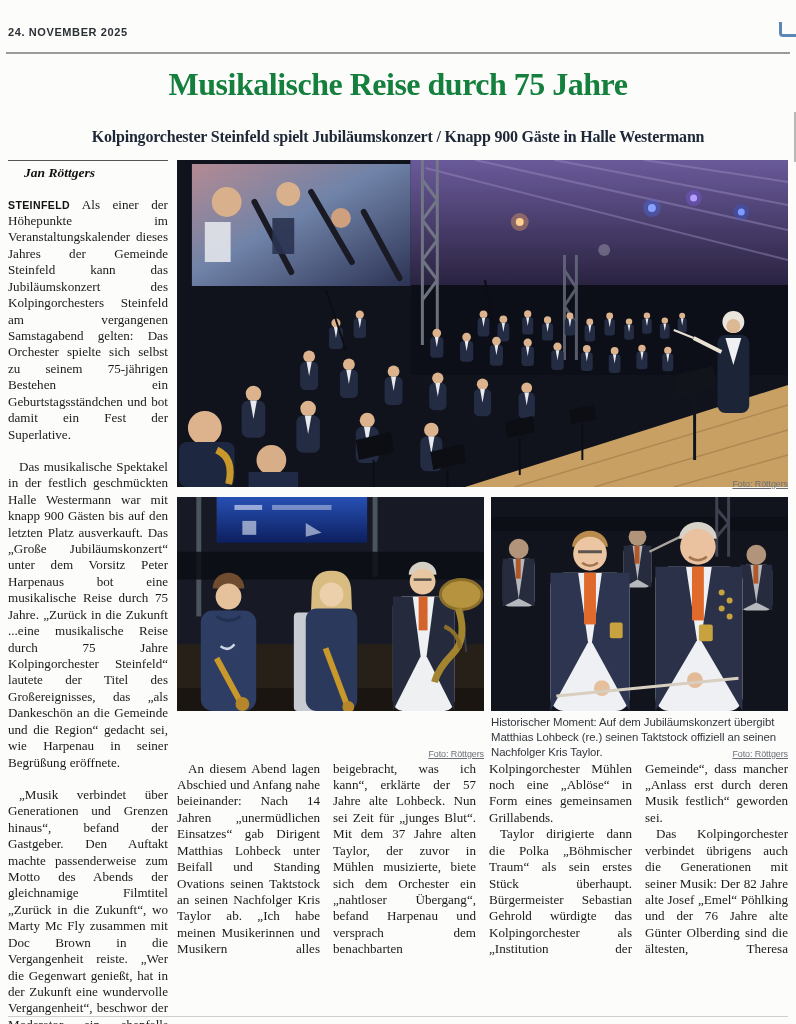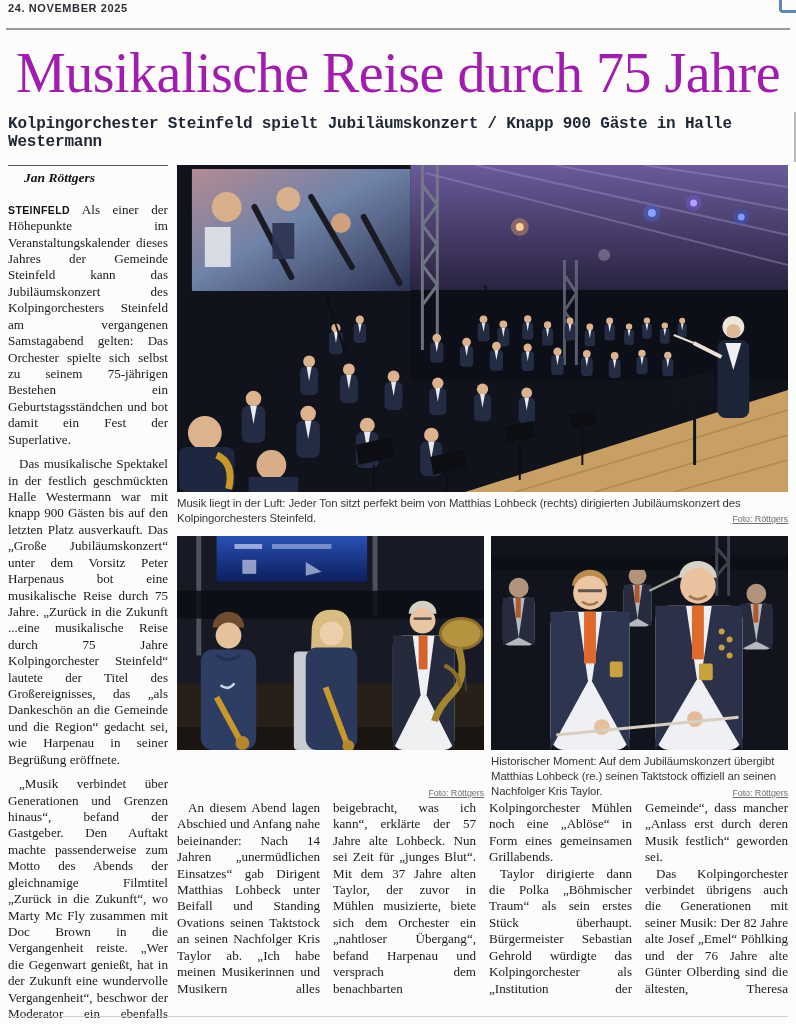--- a/index.html
+++ b/index.html
@@ -1,48 +1,48 @@
 <!DOCTYPE html>
 <html lang="de"><head>
 <meta charset="utf-8">
 <style>
   * { margin:0; padding:0; box-sizing:border-box; }
   html,body { background:#e9e9e7; }
   .page {
     position:relative; width:796px; height:1024px; margin:0 auto;
     background:#fcfcfb; overflow:hidden;
     font-family:"Liberation Serif", serif; color:#1a1a1a;
-    padding:0 8px 0 8px;
+    padding:24px 8px 0 8px;
   }
   
   .topbar { position:relative; height:24px; }
   .date { font-family:"Liberation Sans", sans-serif; font-size:11px; font-weight:bold;
           letter-spacing:.6px; color:#2b2f36; padding-top:2px; }
   .corner-glyph { position:absolute; top:-2px; right:-9px; width:18px; height:15px;
           border-left:3px solid #5b87b8; border-bottom:3px solid #5b87b8;
           border-bottom-left-radius:4px; }
   .top-rule { border-top:2px solid #9a9a9a; margin:4px -2px 0 -2px; }
   .right-edge-rule { position:absolute; top:112px; right:0; width:2px; height:50px; background:#b9b9b9; }
 
-  .headline { font-size:56px; font-weight:400; text-align:center; color:#a21caf;
+  .headline { font-size:32px; font-weight:700; text-align:center; color:#15803d;
           margin-top:14px; letter-spacing:-0.5px; line-height:1.05; }
-  .subheadline { font-family:Liberation Mono, monospace; font-size:16px; font-weight:bold;
-          color:#1d2736; margin-top:12px; letter-spacing:-0.2px; }
+  .subheadline { font-family:Liberation Serif, serif; font-size:16px; font-weight:bold;
+          color:#1d2736; text-align:center; margin-top:26px; letter-spacing:-0.2px; }
 
   
   .content { display:flex; margin-top:14px; gap:9px; }
   .left-col { width:160px; flex:none; }
   .right-col { flex:1; min-width:0; }
 
   .byline-block { border-top:1.5px solid #555; padding-top:4px; margin-bottom:16px; }
   .byline { font-size:13.5px; font-weight:bold; font-style:italic; color:#111;margin-left:16px; }
 
   .body-text p { font-size:13.1px; line-height:1.255; text-align:justify;
           hyphens:auto; -webkit-hyphens:auto; word-spacing:.02em; }
-  .body-text p + p { text-indent:11px; margin-top:8px;font-family:Liberation Serif, serif; }
+  .body-text p + p { text-indent:11px; margin-top:16px;font-family:Liberation Serif, serif; }
   .lead-label { font-family:"Liberation Sans", sans-serif; font-weight:bold; font-size:10.5px;
           letter-spacing:.4px; color:#111; }
 
   
   .photo { display:block; background:#101218; }
   .photo svg { display:block; width:100%; height:100%; }
   .main-photo { width:100%; height:327px; }
   .caption { position:relative; font-family:"Liberation Sans", sans-serif; font-size:11.4px;
           line-height:1.32; color:#33373d; margin-top:4px; letter-spacing:-0.1px; }
   .caption .credit { position:absolute; right:0; bottom:0; font-size:9px; color:#6c7076;text-decoration:underline; }
@@ -233,21 +233,20 @@
             <path d="M552 178 L568 178 L560 205 Z" fill="#eef0f3"></path>
             <line x1="548" y1="192" x2="520" y2="178" stroke="#eae2d4" stroke-width="4"></line>
             <line x1="520" y1="178" x2="500" y2="170" stroke="#e8e0d2" stroke-width="2"></line>
             <polygon points="500,215 540,206 543,228 503,237" fill="#12141c"></polygon>
             <line x1="521" y1="235" x2="521" y2="300" stroke="#12141c" stroke-width="3"></line>
           </g>
         </svg>
       </div>
       <div class="caption main-caption">
         <span class="credit">Foto: Röttgers</span>
-        <span>Musik liegt in der Luft: Jeder Ton sitzt perfekt beim von Matthias Lohbeck (rechts) dirigierten Jubiläumskonzert des Kolpingorchesters Steinfeld.</span>
       </div>
 
       <div class="photo-row">
         <div class="photo-cell-left">
           <div class="photo small-photo">
             <svg viewBox="0 0 310 215" preserveAspectRatio="none">
               <defs>
                 <linearGradient id="bluescr" x1="0" y1="0" x2="0" y2="1">
                   <stop offset="0" stop-color="#2750b4"></stop>
                     <stop offset="1" stop-color="#0d1f5e"></stop>

